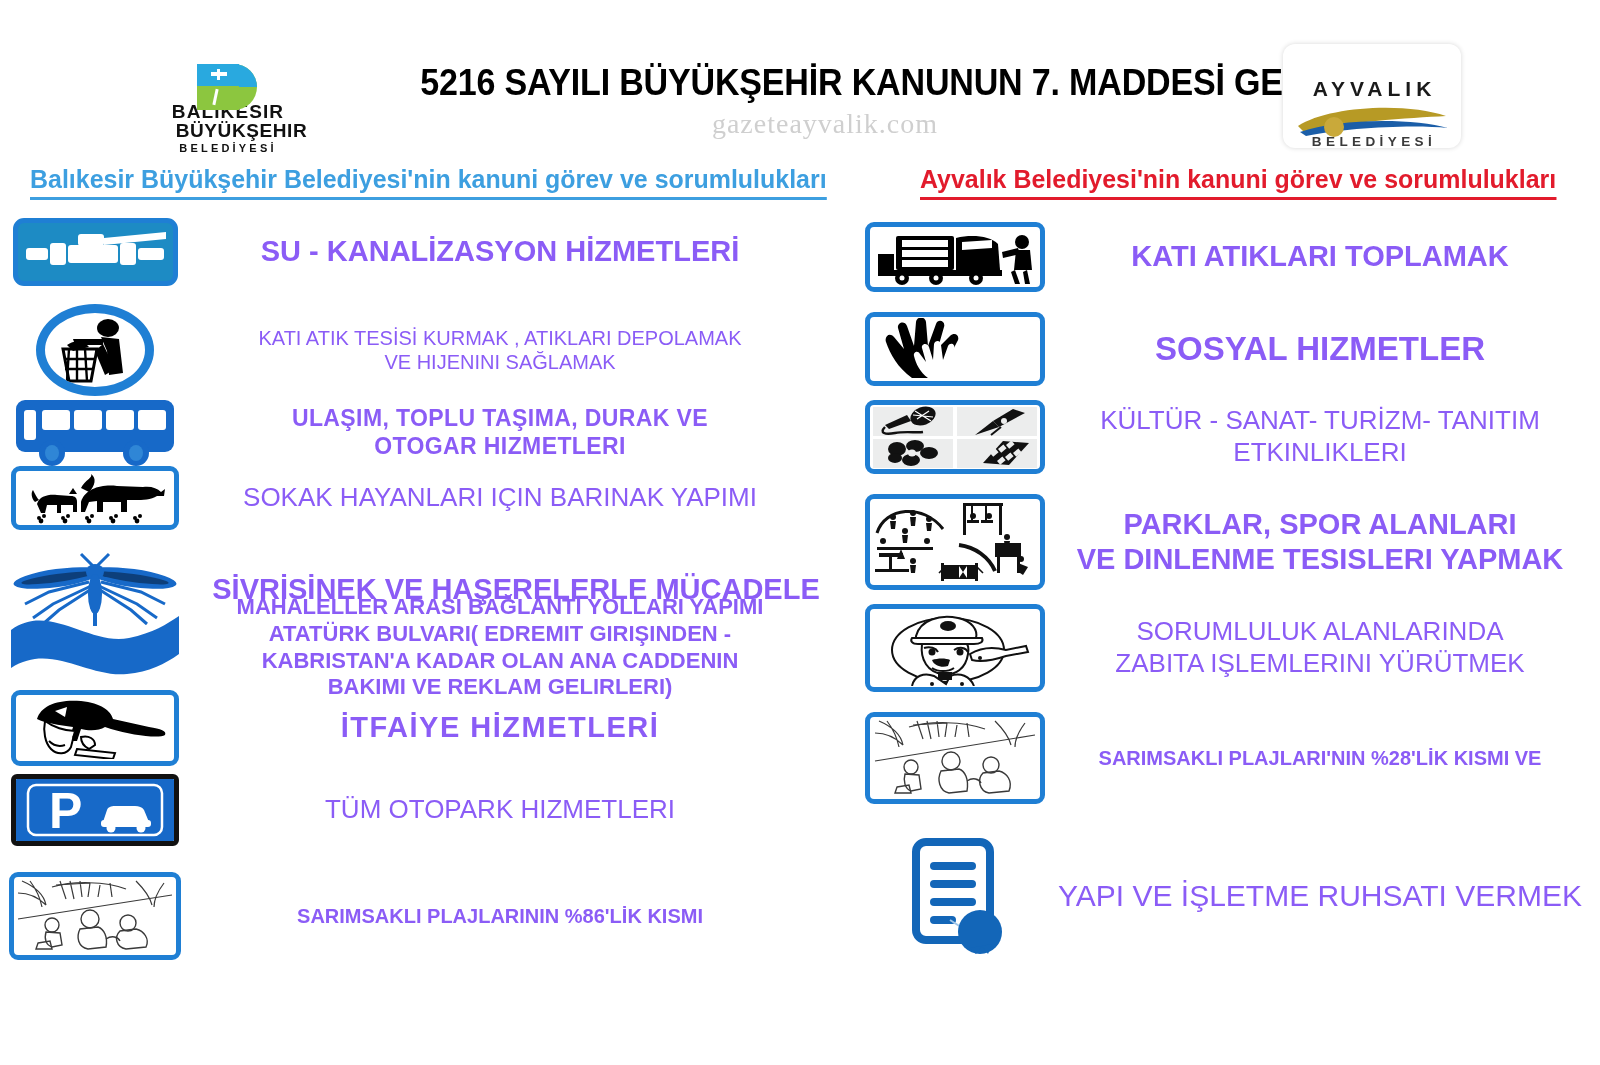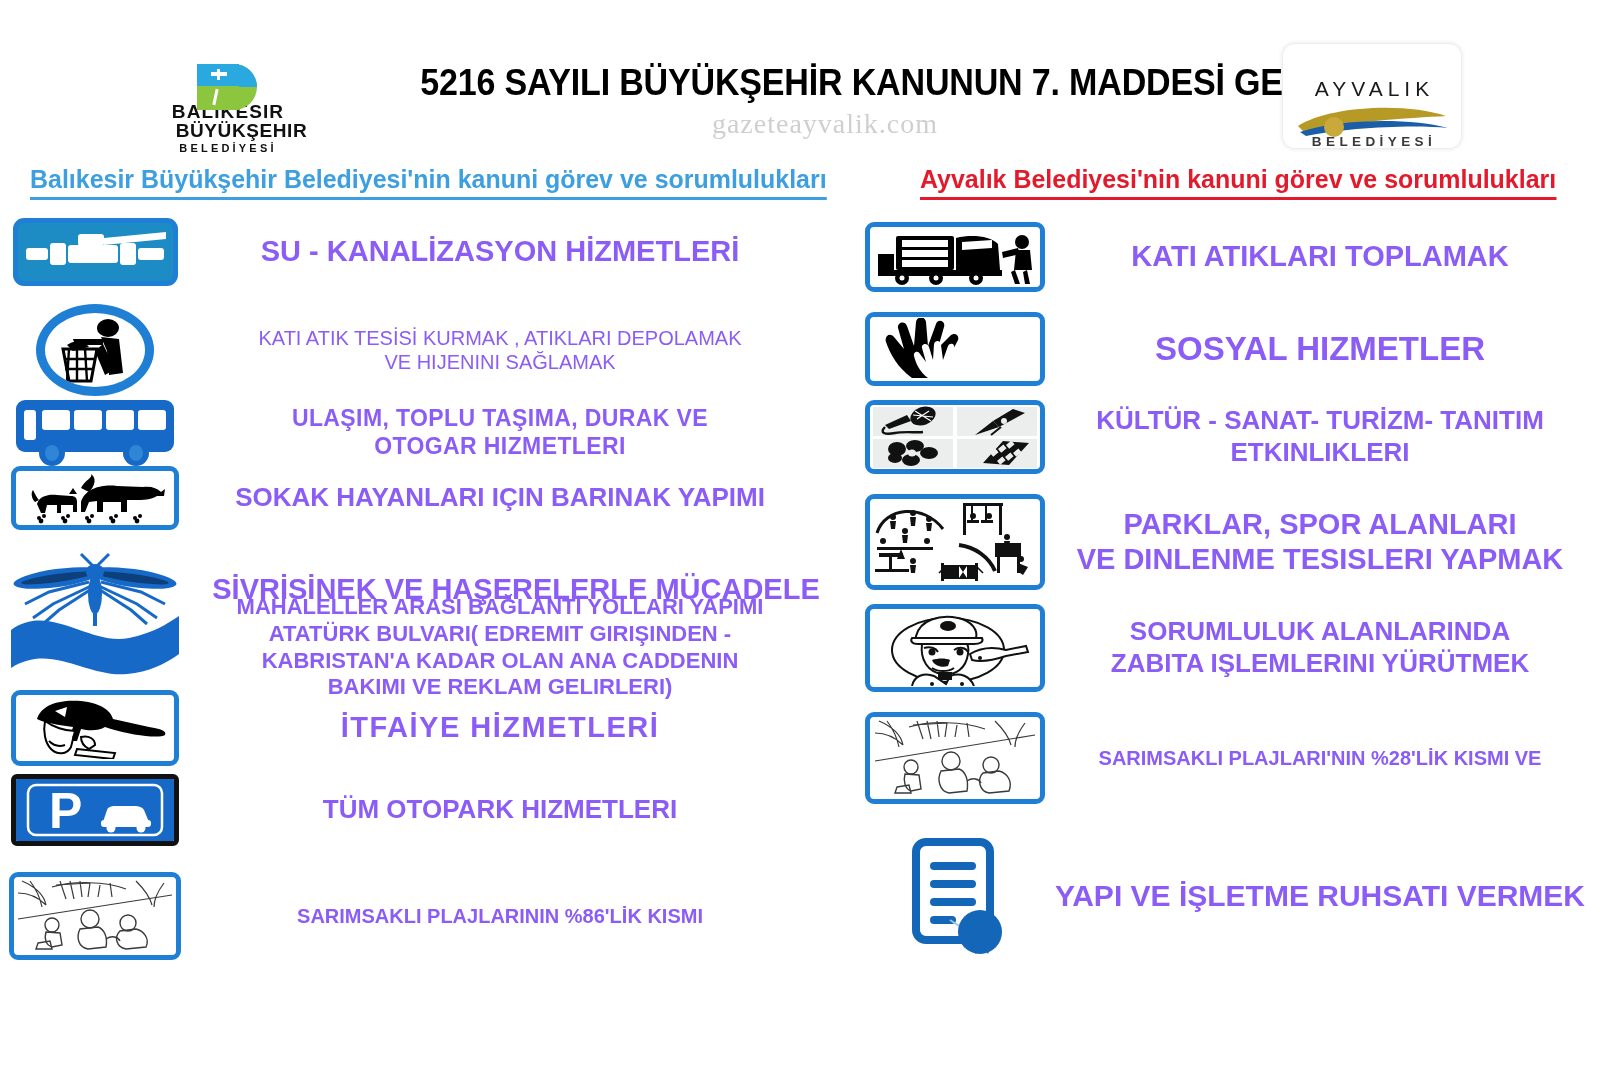--- a/index.html
+++ b/index.html
@@ -45,21 +45,21 @@
     font-family:"Liberation Serif", serif;
     font-size:28px;color:#cfcfcf;letter-spacing:1px;
   }
 
   .logo-ayvalik{
     position:absolute;left:1283px;top:44px;width:178px;height:104px;
     background:#ffffff;border-radius:12px;
     box-shadow:0 0 5px rgba(0,0,0,0.16);
     display:flex;flex-direction:column;align-items:center;justify-content:center;
   }
-  .ay-name{font-size:21px;font-weight:normal;letter-spacing:5px;color:#1a1a1a;
+  .ay-name{font-size:21px;font-weight:bold;letter-spacing:5px;color:#1a1a1a;
            padding-left:5px;line-height:1;margin-top:34px;}
   .ay-swoosh{position:relative;width:156px;height:36px;margin:3px 0 2px 0;}
   .ay-swoosh svg{position:absolute;left:0;top:0;}
   .ay-bel{font-size:13.5px;font-weight:bold;letter-spacing:4.4px;color:#3a3a3a;
           padding-left:4px;line-height:1;}
 
   
   .col-heads{position:relative;height:34px;}
   .head-left{
     position:absolute;left:30px;top:-6px;
@@ -82,21 +82,21 @@
   .col-l{left:0;width:830px;}
   .col-r{left:860px;width:740px;}
 
   .row{position:absolute;display:flex;align-items:center;}
   .icon-cell{width:190px;flex:0 0 190px;display:flex;align-items:center;justify-content:center;}
   .icon-cell-r{width:190px;flex:0 0 190px;display:flex;align-items:center;justify-content:center;}
   .txt{
     color:#8b5cf6;text-align:center;line-height:1.22;
   }
   .t-big{font-size:29px;font-weight:bold;}
-  .t-mid{font-size:26px;font-weight:bold;}
+  .t-mid{font-size:26px;font-weight:normal;}
   .t-midb{font-size:23px;font-weight:bold;letter-spacing:0.4px;}
   .t-small{font-size:20px;font-weight:normal;}
   .t-smallb{font-size:20px;font-weight:bold;}
   .t-xsmall{font-size:22px;font-weight:bold;}
 
   
   .plate{
     box-sizing:border-box;
     border:5px solid #1f7fd4;border-radius:9px;background:#fff;
     display:flex;align-items:center;justify-content:center;overflow:hidden;

